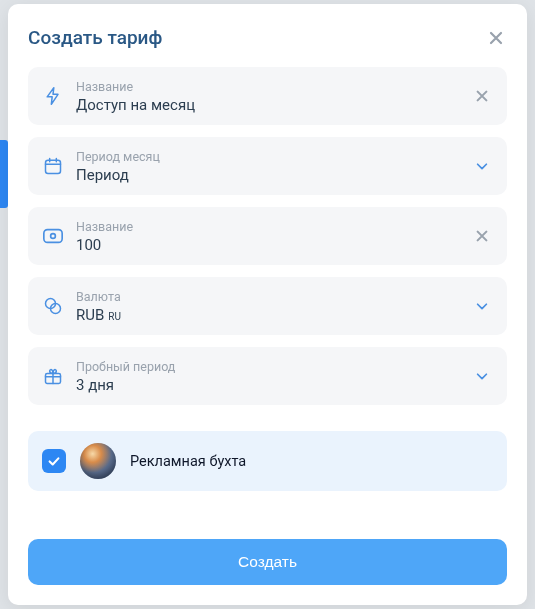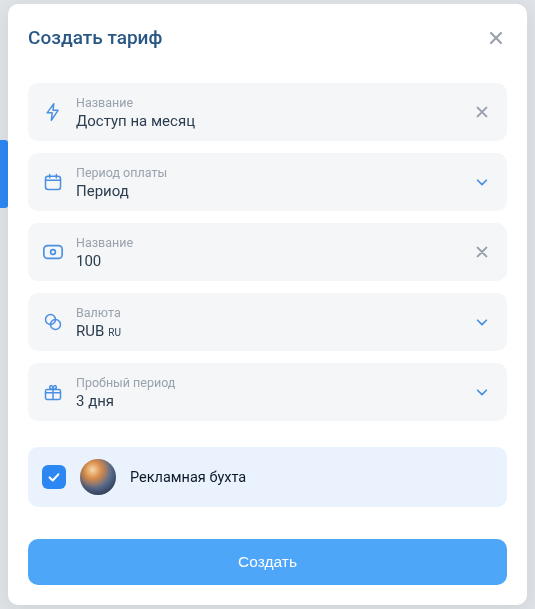--- a/index.html
+++ b/index.html
@@ -2,21 +2,21 @@
 <html><head>
 <meta charset="utf-8">
 <style>
   * { box-sizing: border-box; margin: 0; padding: 0; }
   html, body { width: 535px; height: 609px; font-family: -apple-system, BlinkMacSystemFont, "Segoe UI", Roboto, Arial, sans-serif; background: #e8ecef; }
   .backdrop { width: 535px; height: 609px; position: relative; background: #dfe3e7; }
   .left-strip { position: absolute; left: 0; top: 140px; width: 8px; height: 68px; background: #2d87f3; border-radius: 0 3px 3px 0; }
   .modal {
     position: absolute; left: 8px; top: 4px; right: 8px; bottom: 4px;
     background: #fff; border-radius: 10px; box-shadow: 0 4px 20px rgba(0,0,0,0.08);
-    display: flex; flex-direction: column; padding: 22px 20px 20px 20px; gap: 16px;
+    display: flex; flex-direction: column; padding: 22px 20px 20px 20px;
   }
   .modal-header { display: flex; align-items: center; justify-content: space-between; margin-bottom: 18px; }
   .modal-title { font-size: 19px; color: #2a5885; font-weight: 500; }
   .close-btn { width: 22px; height: 22px; display: flex; align-items: center; justify-content: center; cursor: pointer; color: #99a2ad; }
   .fields { display: flex; flex-direction: column; gap: 12px; flex: 1; }
   .field {
     background: #f5f6f8; border-radius: 10px; padding: 10px 14px 10px 14px;
     display: flex; align-items: center; gap: 12px; min-height: 58px;
   }
   .field .icon-slot { width: 22px; height: 22px; color: #4a90e2; display:flex; align-items:center; justify-content:center; flex-shrink:0; }
@@ -87,21 +87,21 @@
 
       <div class="field">
         <div class="icon-slot">
           <svg width="20" height="20" viewBox="0 0 24 24" fill="none" stroke="currentColor" stroke-width="1.8" stroke-linecap="round" stroke-linejoin="round">
               <rect x="3" y="5" width="18" height="16" rx="3"></rect>
               <path d="M3 10 H21"></path>
               <path d="M8 3 V7 M16 3 V7"></path>
             </svg>
         </div>
         <div class="body">
-          <div class="label">Период оплаты</div>
+          <div class="label">Период месяц</div>
           <div class="value">Период</div>
         </div>
         <div class="trail chev">
           <svg width="14" height="14" viewBox="0 0 16 16">
               <path d="M3 6 L8 11 L13 6" stroke="currentColor" stroke-width="2" stroke-linecap="round" stroke-linejoin="round" fill="none"></path>
             </svg>
         </div>
       </div>
 
       <div class="field">

